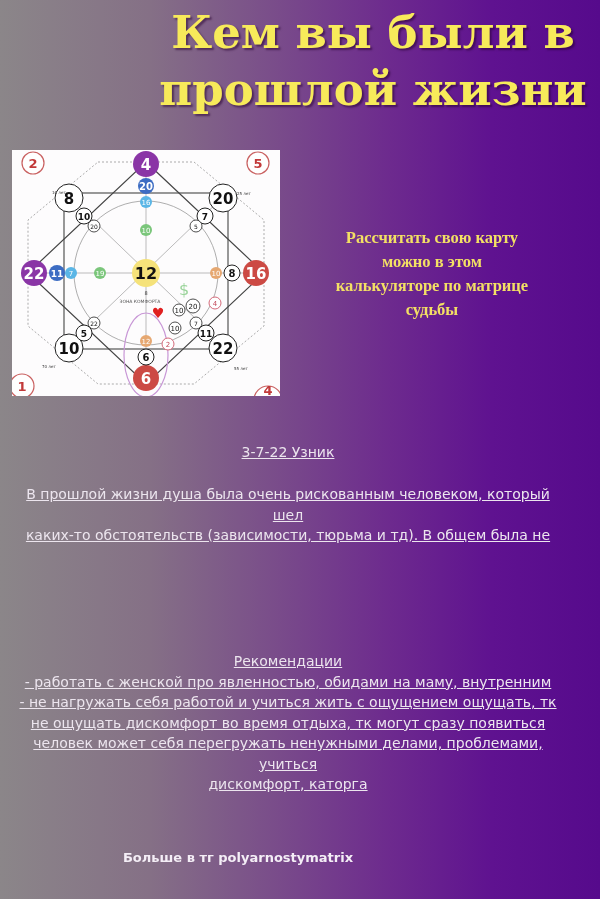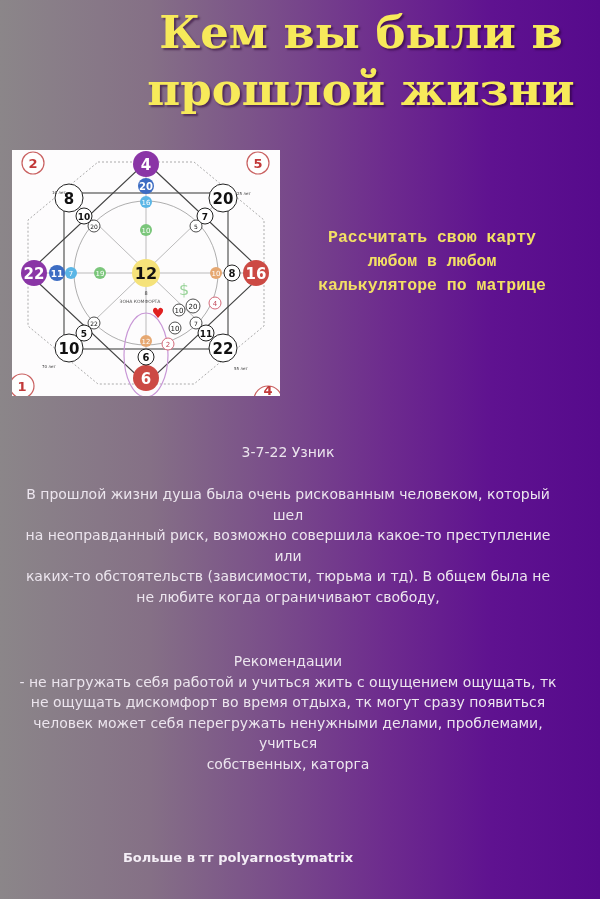--- a/index.html
+++ b/index.html
@@ -2,40 +2,40 @@
 <html><head>
 <meta charset="utf-8">
 <style>
   html, body { margin:0; padding:0; }
   body {
     width:600px; height:899px; overflow:hidden; position:relative;
     background: linear-gradient(90deg, #8b8689 0%, #857086 25%, #7a4e8a 45%, #6d2a8e 65%, #5f1290 82%, #560a8c 100%);
     font-family: "Liberation Sans", "DejaVu Sans", sans-serif;
   }
   .title {
-    position:absolute; left:136px; top:4px; width:450px;
+    position:absolute; left:148px; top:4px; width:450px;
     text-align:center; color:#f7ea5a;
     font-family: "DejaVu Serif", "Liberation Serif", serif;
     font-weight:bold; font-size:45px; line-height:57px;
     text-shadow: 2px 2px 2px rgba(40,0,50,0.55);
   }
   .diagram {
     position:absolute; left:12px; top:150px; width:268px; height:246px;
     background:#fdfcfd; overflow:hidden;
   }
   .diagram svg { display:block; }
   .side-note {
     position:absolute; left:298px; top:226px; width:268px;
     text-align:center; color:#f3e064; font-weight:bold;
-    font-family:Liberation Mono, monospace; font-size:16.5px; line-height:24px;
+    font-family:Liberation Serif, serif; font-size:16.5px; line-height:24px;
   }
   .body-block {
     position:absolute; left:0; width:576px; text-align:center;
     color:#ece5ee; font-family:"DejaVu Sans", sans-serif;
-    font-size:14px; line-height:20.5px;
+    font-size:14px; line-height:20.5px;text-decoration:underline;
   }
   .heading-code { top:442px; }
   .paragraph { top:484px; padding:0 18px; box-sizing:border-box; }
   .recs { top:651px; padding:0 14px; box-sizing:border-box; }
   .recs div { margin:0; }
   .footer {
     position:absolute; left:0; width:476px; top:850px; text-align:center;
     color:#f4eef6; font-weight:bold; font-family:"DejaVu Sans", sans-serif; font-size:13px;
   }
 </style>
@@ -163,34 +163,34 @@
 
     <text x="40" y="44" font-size="4" fill="#333">10 лет</text>
     <text x="225" y="45" font-size="4" fill="#333">25 лет</text>
     <text x="30" y="218" font-size="4" fill="#333">70 лет</text>
     <text x="222" y="220" font-size="4" fill="#333">55 лет</text>
   </svg>
 </div>
 
 <div class="side-note">
   <div>Рассчитать свою карту</div>
-  <div>любом в любом</div>
+  <div>можно в этом</div>
   <div>калькуляторе по матрице</div>
+  <div>судьбы</div>
 </div>
 
 <div class="body-block heading-code">3-7-22 Узник</div>
 
 <div class="body-block paragraph">
   <div>В прошлой жизни душа была очень рискованным человеком, который шел</div>
-  <div>на неоправданный риск, возможно совершила какое-то преступление или</div>
   <div>каких-то обстоятельств (зависимости, тюрьма и тд). В общем была не</div>
-  <div>не любите когда ограничивают  свободу,</div>
 </div>
 
 <div class="body-block recs">
   <div>Рекомендации</div>
+  <div>- работать с женской про явленностью, обидами на маму, внутренним</div>
   <div>- не нагружать себя работой и учиться жить с ощущением ощущать, тк</div>
   <div>не ощущать дискомфорт во время отдыха, тк могут сразу появиться</div>
   <div>человек может себя перегружать ненужными делами, проблемами, учиться</div>
-  <div>собственных, каторга</div>
+  <div>дискомфорт, каторга</div>
 </div>
 
 <div class="footer">Больше в тг polyarnostymatrix</div>
 
 </body></html>

